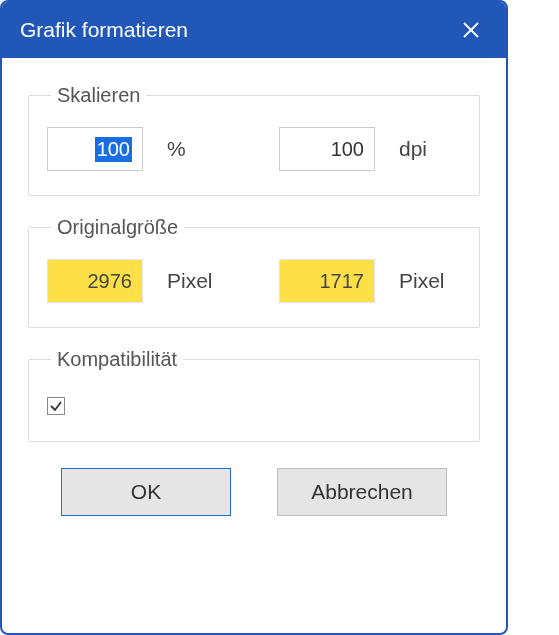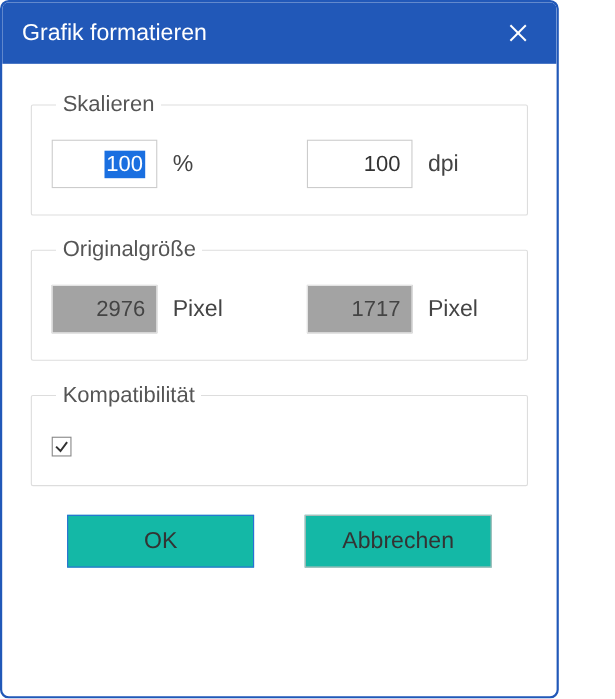--- a/index.html
+++ b/index.html
@@ -56,37 +56,37 @@
     margin-left: 4px;
   }
   .row {
     display: flex;
     align-items: center;
     gap: 8px;
   }
   .pair {
     display: flex;
     align-items: center;
-    gap: 10px;
+    gap: 20px;
     flex: 1;
   }
   .num-input {
     width: 96px;
     height: 44px;
     border: 1px solid #ccc;
     background: #fff;
     text-align: right;
     font-size: 20px;
     padding: 4px 10px;
     color: #333;
     font-family: inherit;
   }
   .num-input.readonly {
     border: 1px solid #e3e3e3;
-    background: #a3a3a3;
+    background: #fde047;
     color: #444;
   }
   .sel-wrap {
     position: relative;
     width: 96px;
     height: 44px;
     border: 1px solid #ccc;
     background: #fff;
     display: flex;
     align-items: center;
@@ -128,21 +128,21 @@
   .buttons {
     display: flex;
     justify-content: center;
     gap: 46px;
     padding: 14px 0 0 0;
   }
   .btn {
     width: 170px;
     height: 48px;
     border: 1px solid #bbb;
-    background: #14b8a6;
+    background: #e5e5e5;
     font-size: 21px;
     color: #333;
     cursor: pointer;
     font-family: inherit;
   }
   .btn.primary {
     border: 1px solid #2a6fd6;
   }
 </style>
 </head>

